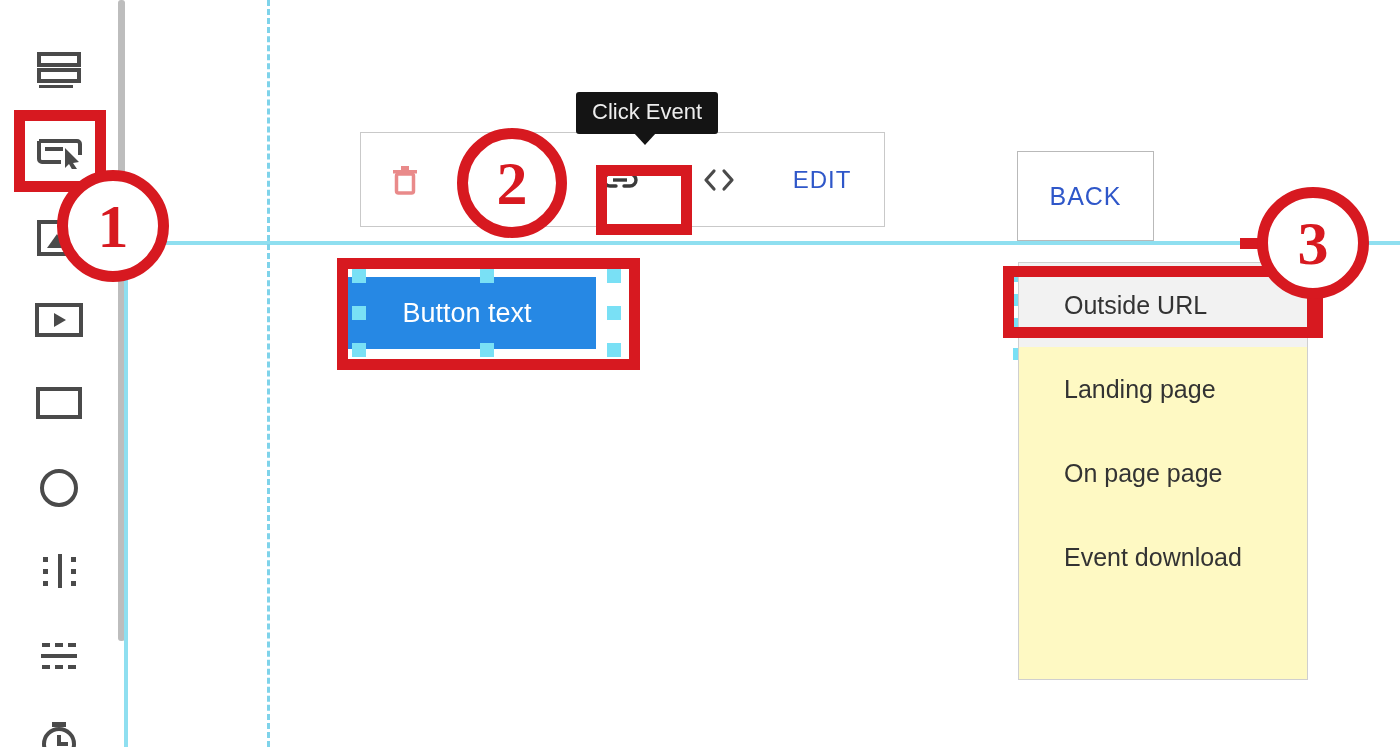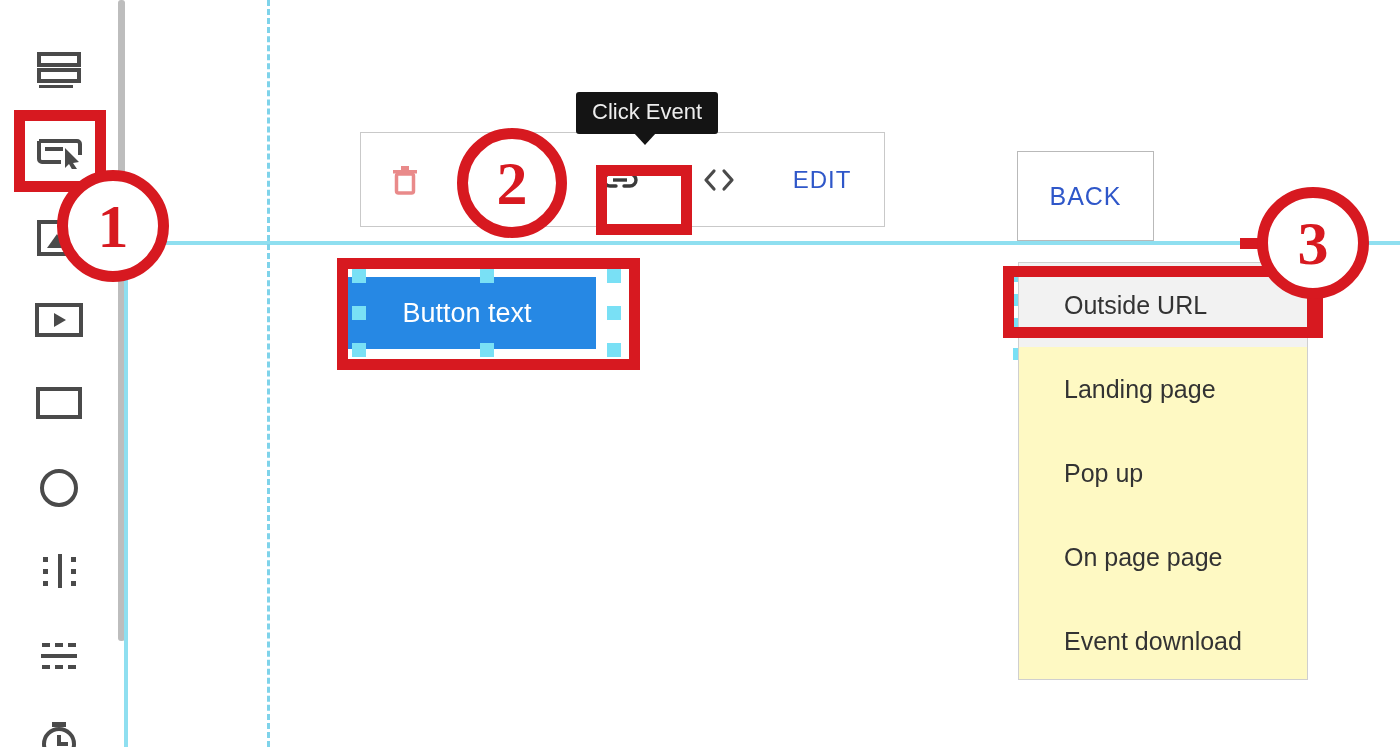--- a/index.html
+++ b/index.html
@@ -384,23 +384,20 @@
   <div class="side-handle" id="sh-4"></div>
 
   <div id="dropdown">
     <div class="menu-item active">
       <span>Outside URL</span>
     </div>
     <div class="menu-item">
       <span>Landing page</span>
     </div>
     <div class="menu-item">
-      <span>Pop up</span>
-    </div>
-    <div class="menu-item">
       <span>On page page</span>
     </div>
     <div class="menu-item">
       <span>Event download</span>
     </div>
   </div>
 
   <div class="red-box" id="redbox-1"></div>
   <div class="red-box" id="redbox-2"></div>
   <div class="red-box" id="redbox-3"></div>

